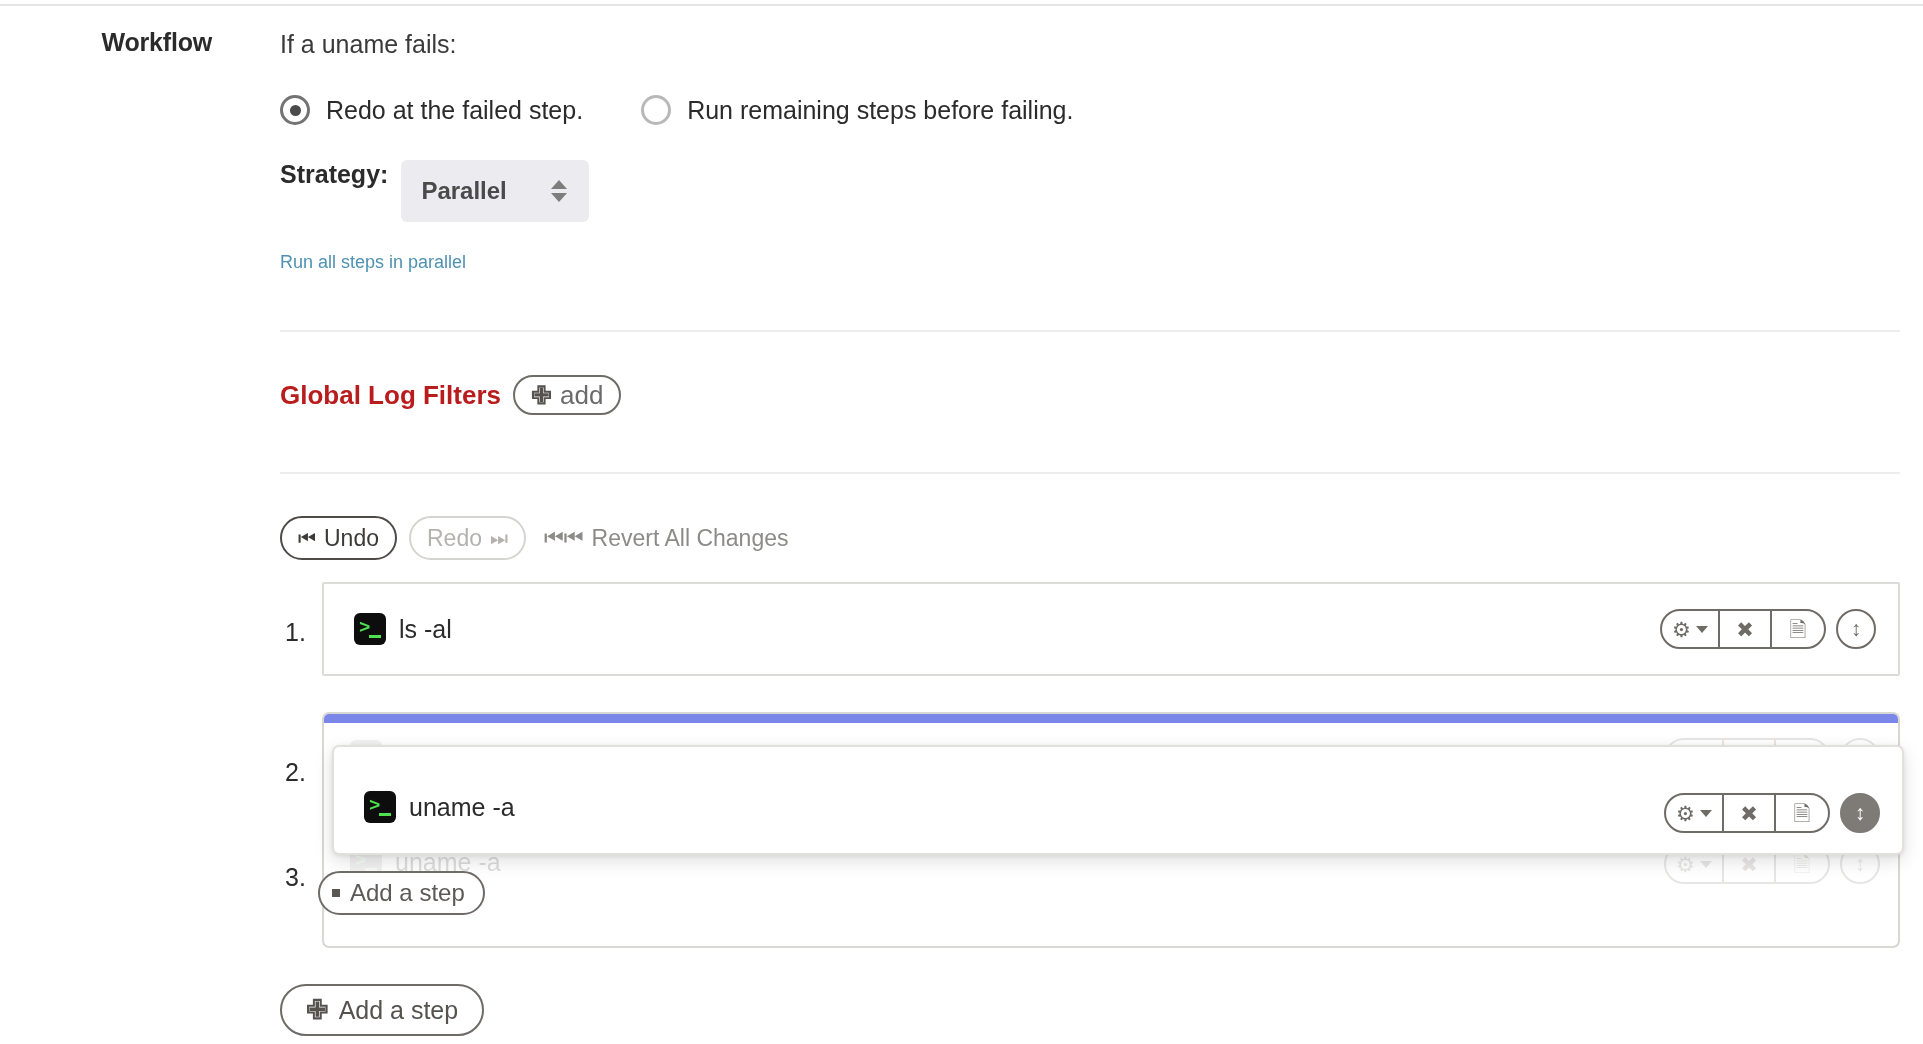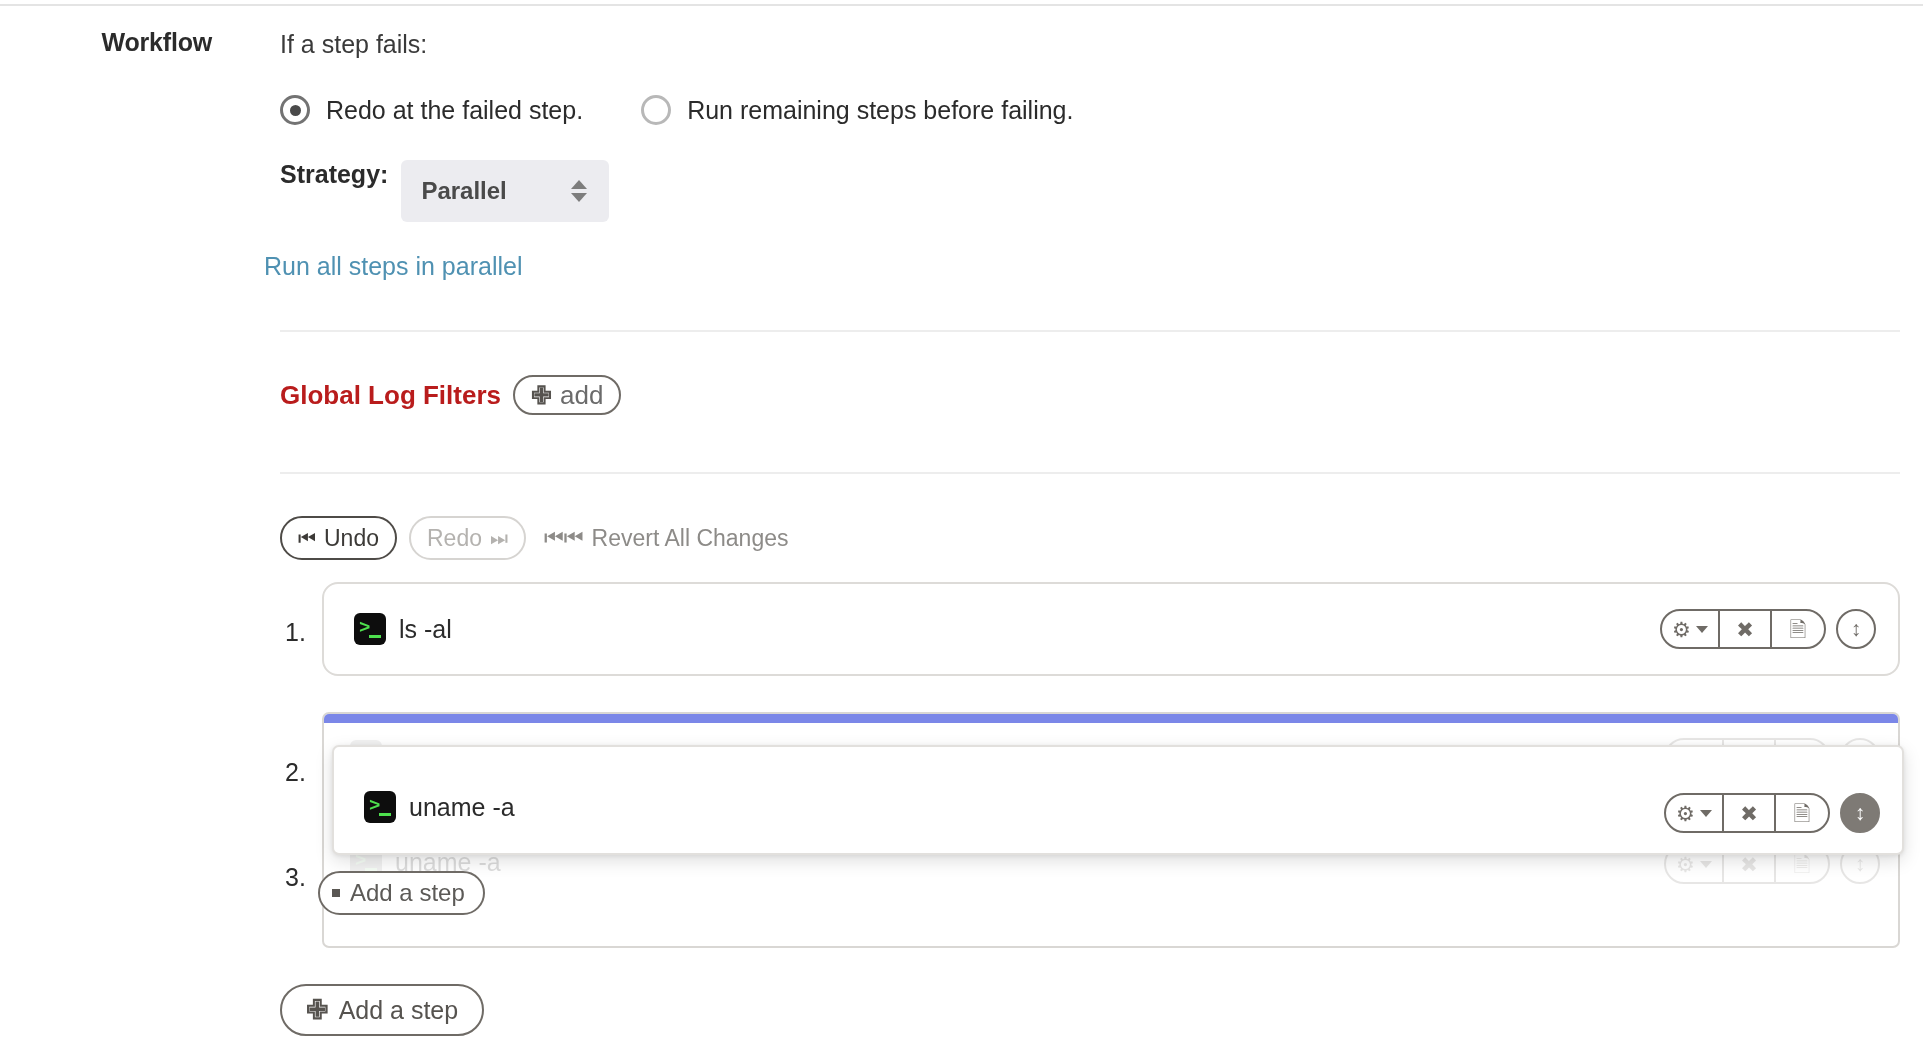--- a/index.html
+++ b/index.html
@@ -90,21 +90,21 @@
   .strategy-label {
     font-size: 25px;
     font-weight: bold;
     color: #2b2b2b;
     margin-right: 13px;
   }
   .select-box {
     position: relative;
     background: #ececf0;
     border-radius: 6px;
-    width: 208px;
+    width: 188px;
     height: 62px;
     display: flex;
     align-items: center;
     cursor: pointer;
   }
   .select-box .sel-text {
     font-size: 24px;
     font-weight: bold;
     color: #4a4a4a;
     margin-left: 20px;
@@ -127,22 +127,22 @@
   }
   .spinner .dn {
     width: 0; height: 0;
     border-left: 8px solid transparent;
     border-right: 8px solid transparent;
     border-top: 9px solid #7d7d7d;
   }
 
   .parallel-link {
     position: absolute;
-    left: 264px; top: 252px;
-    font-size: 25px;
+    left: 280px; top: 252px;
+    font-size: 18px;
     color: #4f91b2;
     cursor: pointer;
   }
 
   .hr {
     position: absolute;
     left: 280px;
     width: 1620px;
     height: 2px;
     background: #ededed;
@@ -231,21 +231,21 @@
   .step-index {
     position: absolute;
     font-size: 25px;
     color: #2b2b2b;
   }
   .step-card {
     position: absolute;
     box-sizing: border-box;
     background: #ffffff;
     border: 2px solid #dddbd8;
-    border-radius: 16px;
+    border-radius: 2px;
   }
   .step-inner {
     position: absolute;
     left: 30px;
     top: 50%;
     transform: translateY(-50%);
     display: flex;
     align-items: center;
   }
   .term-ico {
@@ -413,21 +413,21 @@
 </style>
 </head>
 <body>
 
 <div id="page">
 
   <div class="top-rule"></div>
 
   <div class="section-label">Workflow</div>
 
-  <div class="if-step-fails">If a step fails:</div>
+  <div class="if-step-fails">If a uname fails:</div>
 
   <div class="radio-row">
     <label class="radio-opt">
       <span class="radio">
           <span class="dot"></span>
         </span>
       <span class="radio-label">Redo at the failed step.</span>
     </label>
     <label class="radio-opt">
       <span class="radio off"></span>

